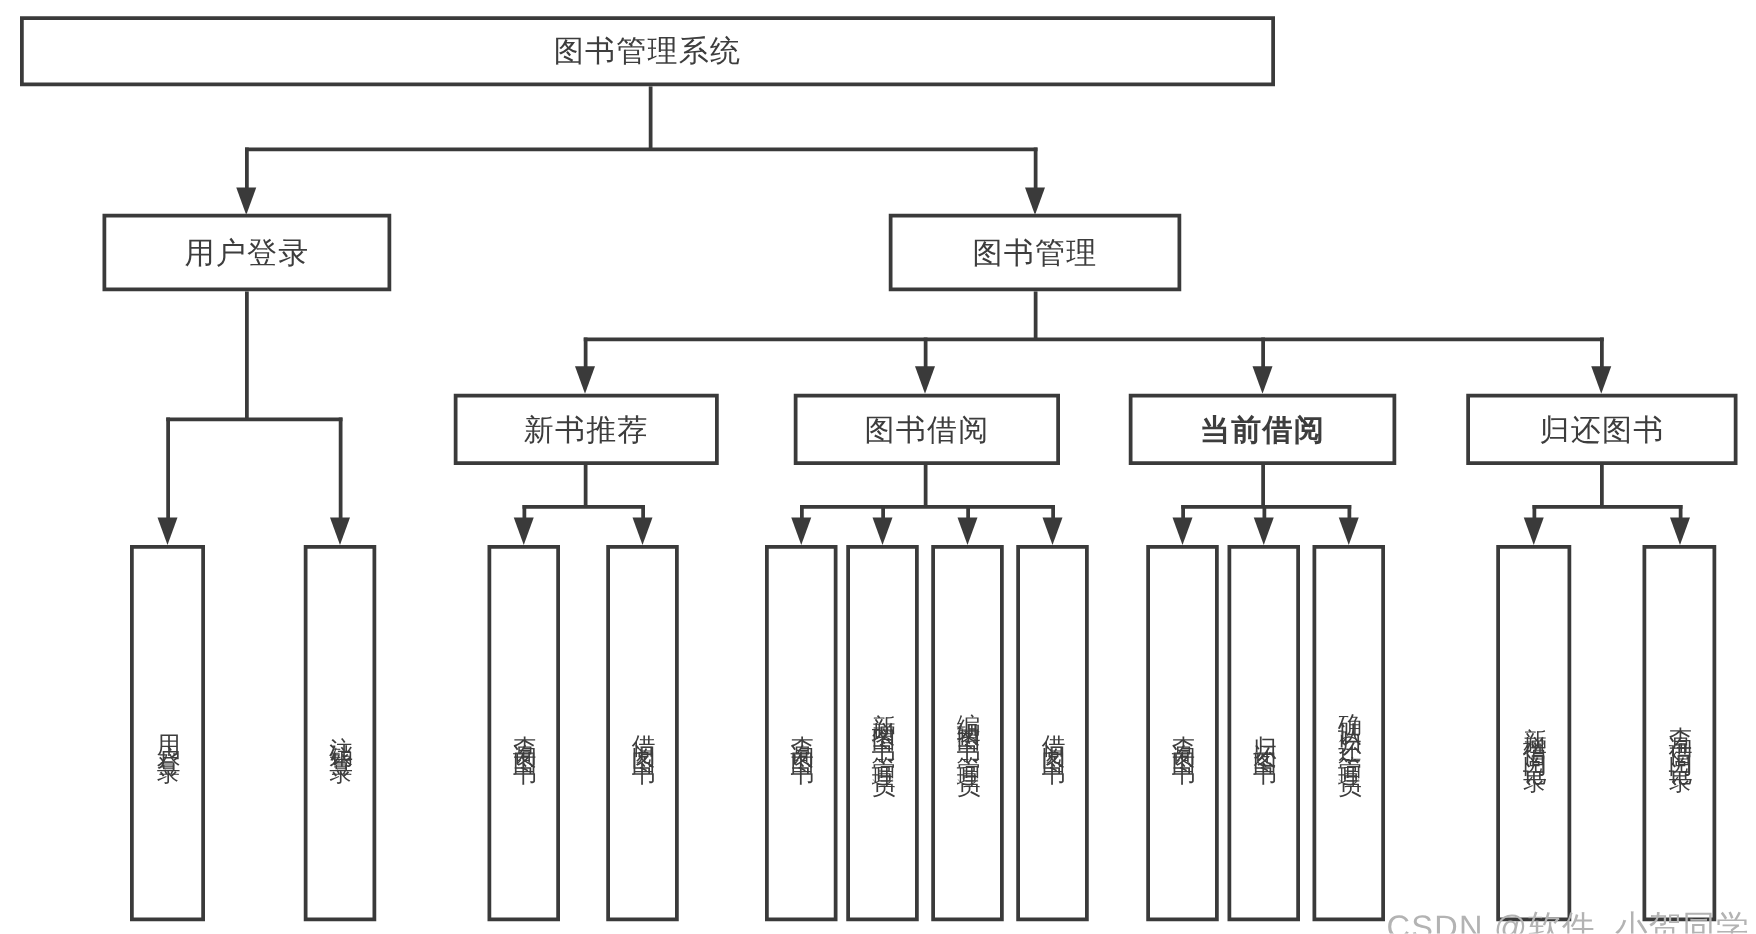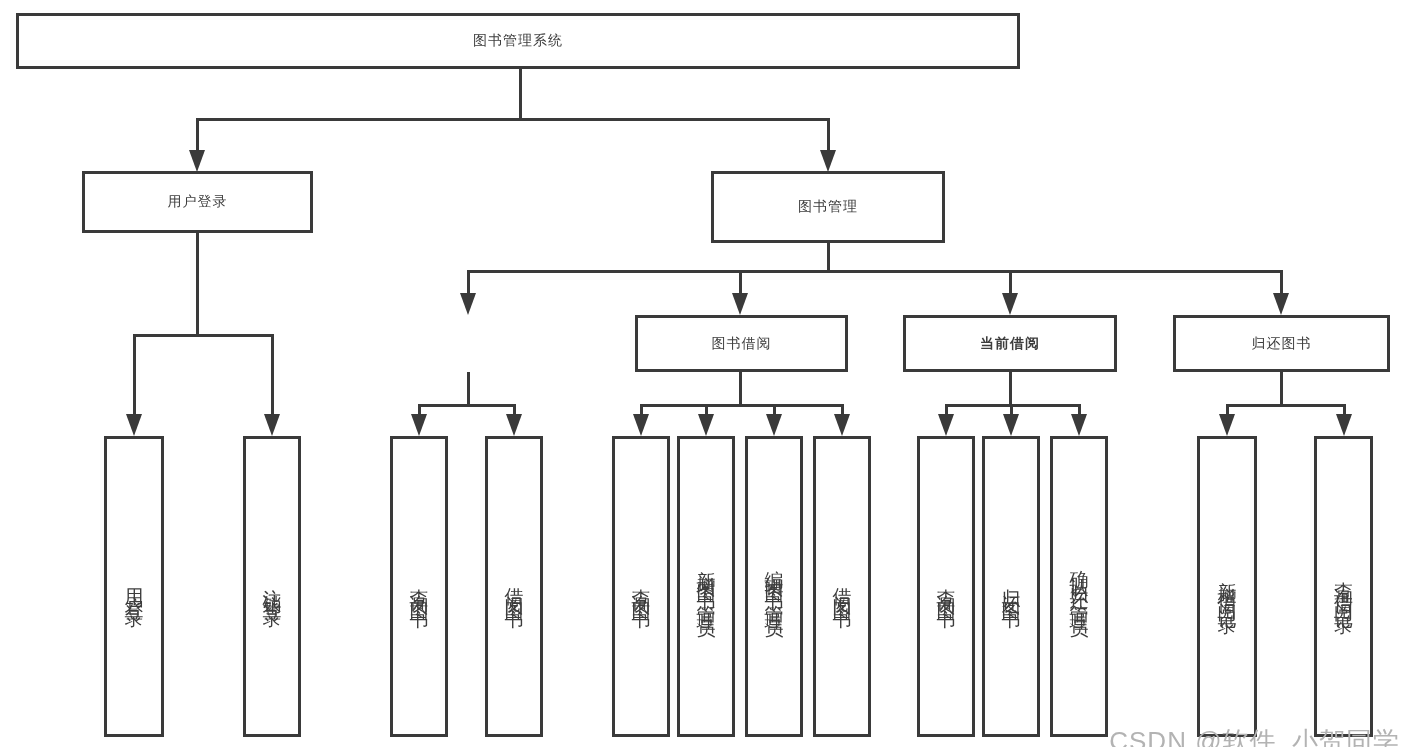--- a/index.html
+++ b/index.html
@@ -12,21 +12,21 @@
   .stage{
     position:relative;width:1405px;height:747px;background:var(--bg);
     font-family:"Liberation Sans",sans-serif;overflow:hidden;
   }
   .ln{position:absolute;background:var(--line);}
   .tri{position:absolute;width:0;height:0;
        border-left:8px solid transparent;border-right:8px solid transparent;
        border-top:22px solid var(--line);}
   .box{position:absolute;box-sizing:border-box;border:3px solid var(--line);
        background:#fff;display:flex;align-items:center;justify-content:center;
-       color:var(--text);font-size:14px;letter-spacing:1px;}
+       color:var(--text);font-size:24px;letter-spacing:1px;}
   .leaf{font-size:19px;}
   .vtext{writing-mode:vertical-rl;text-orientation:mixed;letter-spacing:7px;
          line-height:1.15;white-space:nowrap;}
   .watermark{position:absolute;top:724px;right:5px;color:var(--wm);
              font-size:26px;letter-spacing:1px;z-index:10;}
 </style>
 </head>
 <body>
 
 <div class="stage">
@@ -104,24 +104,27 @@
     <div class="tri" style="left:1336px;top:414px;"></div>
   </div>
 
   <div class="box" style="left:16px;top:13px;width:1004px;height:56px;">
     <span>图书管理系统</span>
   </div>
 
   <div class="box" style="left:82px;top:171px;width:231px;height:62px;">
     <span>用户登录</span>
   </div>
-  <div class="box" style="left:711px;top:171px;width:234px;height:72px;">
+  <div class="box" style="left:711px;top:171px;width:234px;height:62px;">
     <span>图书管理</span>
   </div>
 
+  <div class="box" style="left:363px;top:315px;width:212px;height:57px;">
+    <span>新书推荐</span>
+  </div>
   <div class="box" style="left:635px;top:315px;width:213px;height:57px;text-align:center;">
     <span>图书借阅</span>
   </div>
   <div class="box" style="left:903px;top:315px;width:214px;height:57px;font-weight:bold;">
     <span>当前借阅</span>
   </div>
   <div class="box" style="left:1173px;top:315px;width:217px;height:57px;">
     <span>归还图书</span>
   </div>
 

